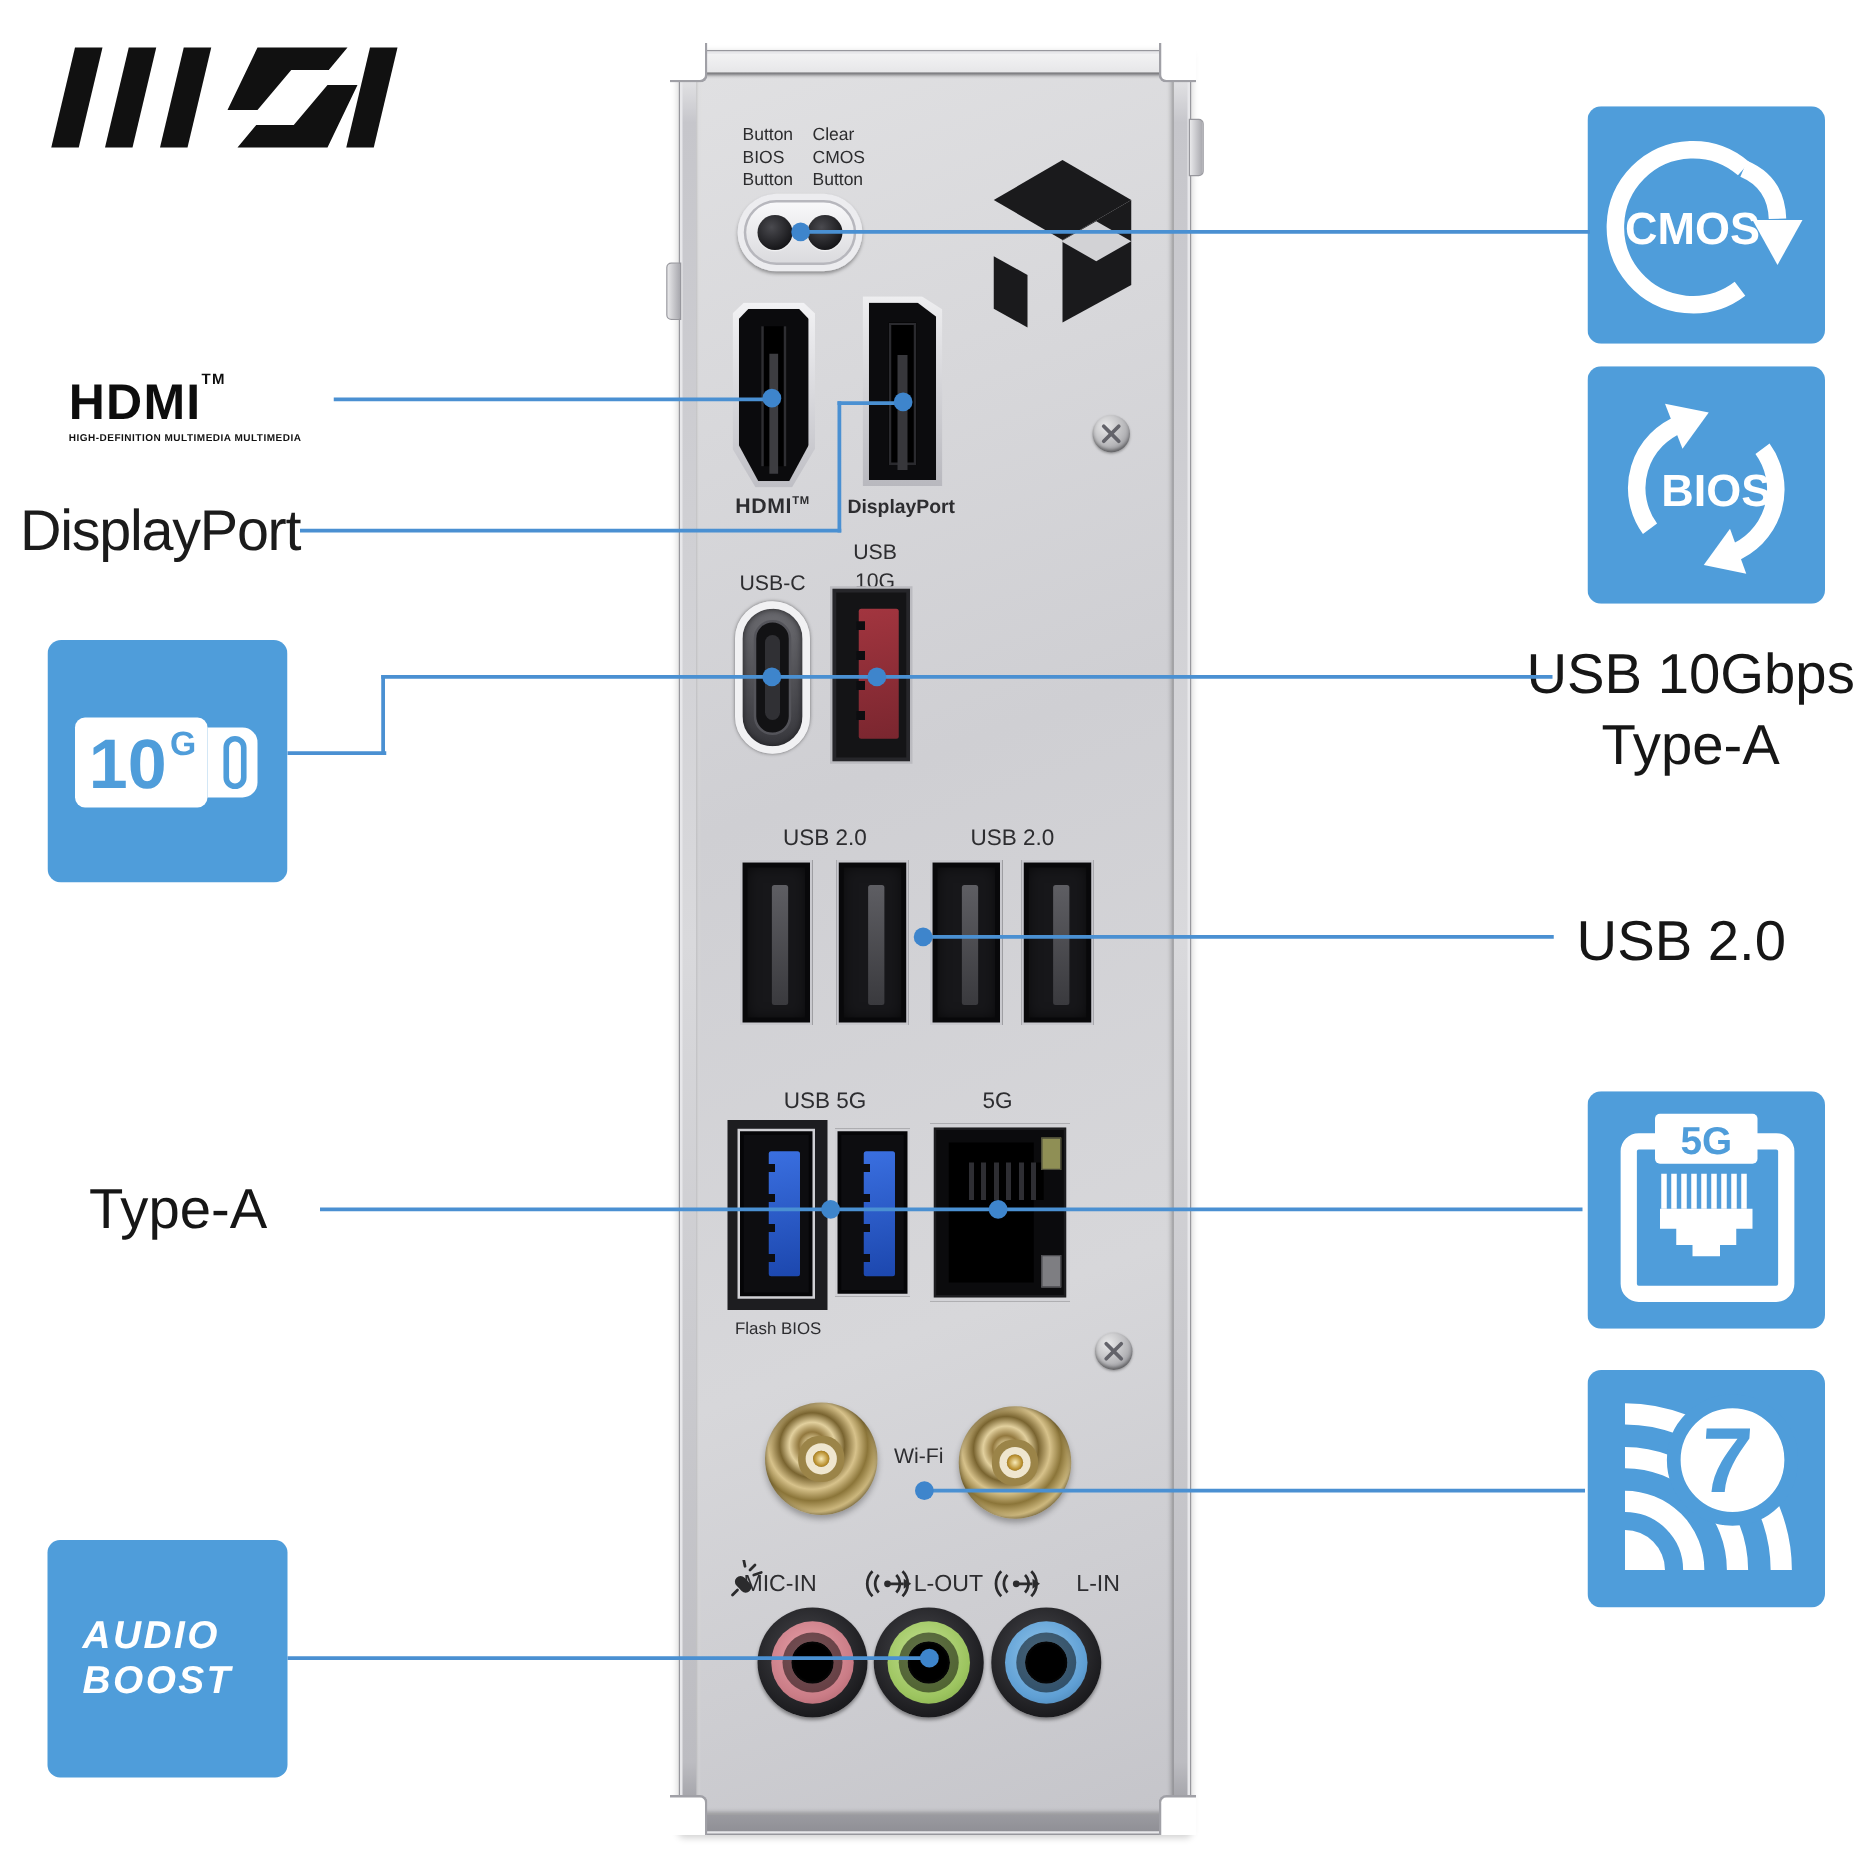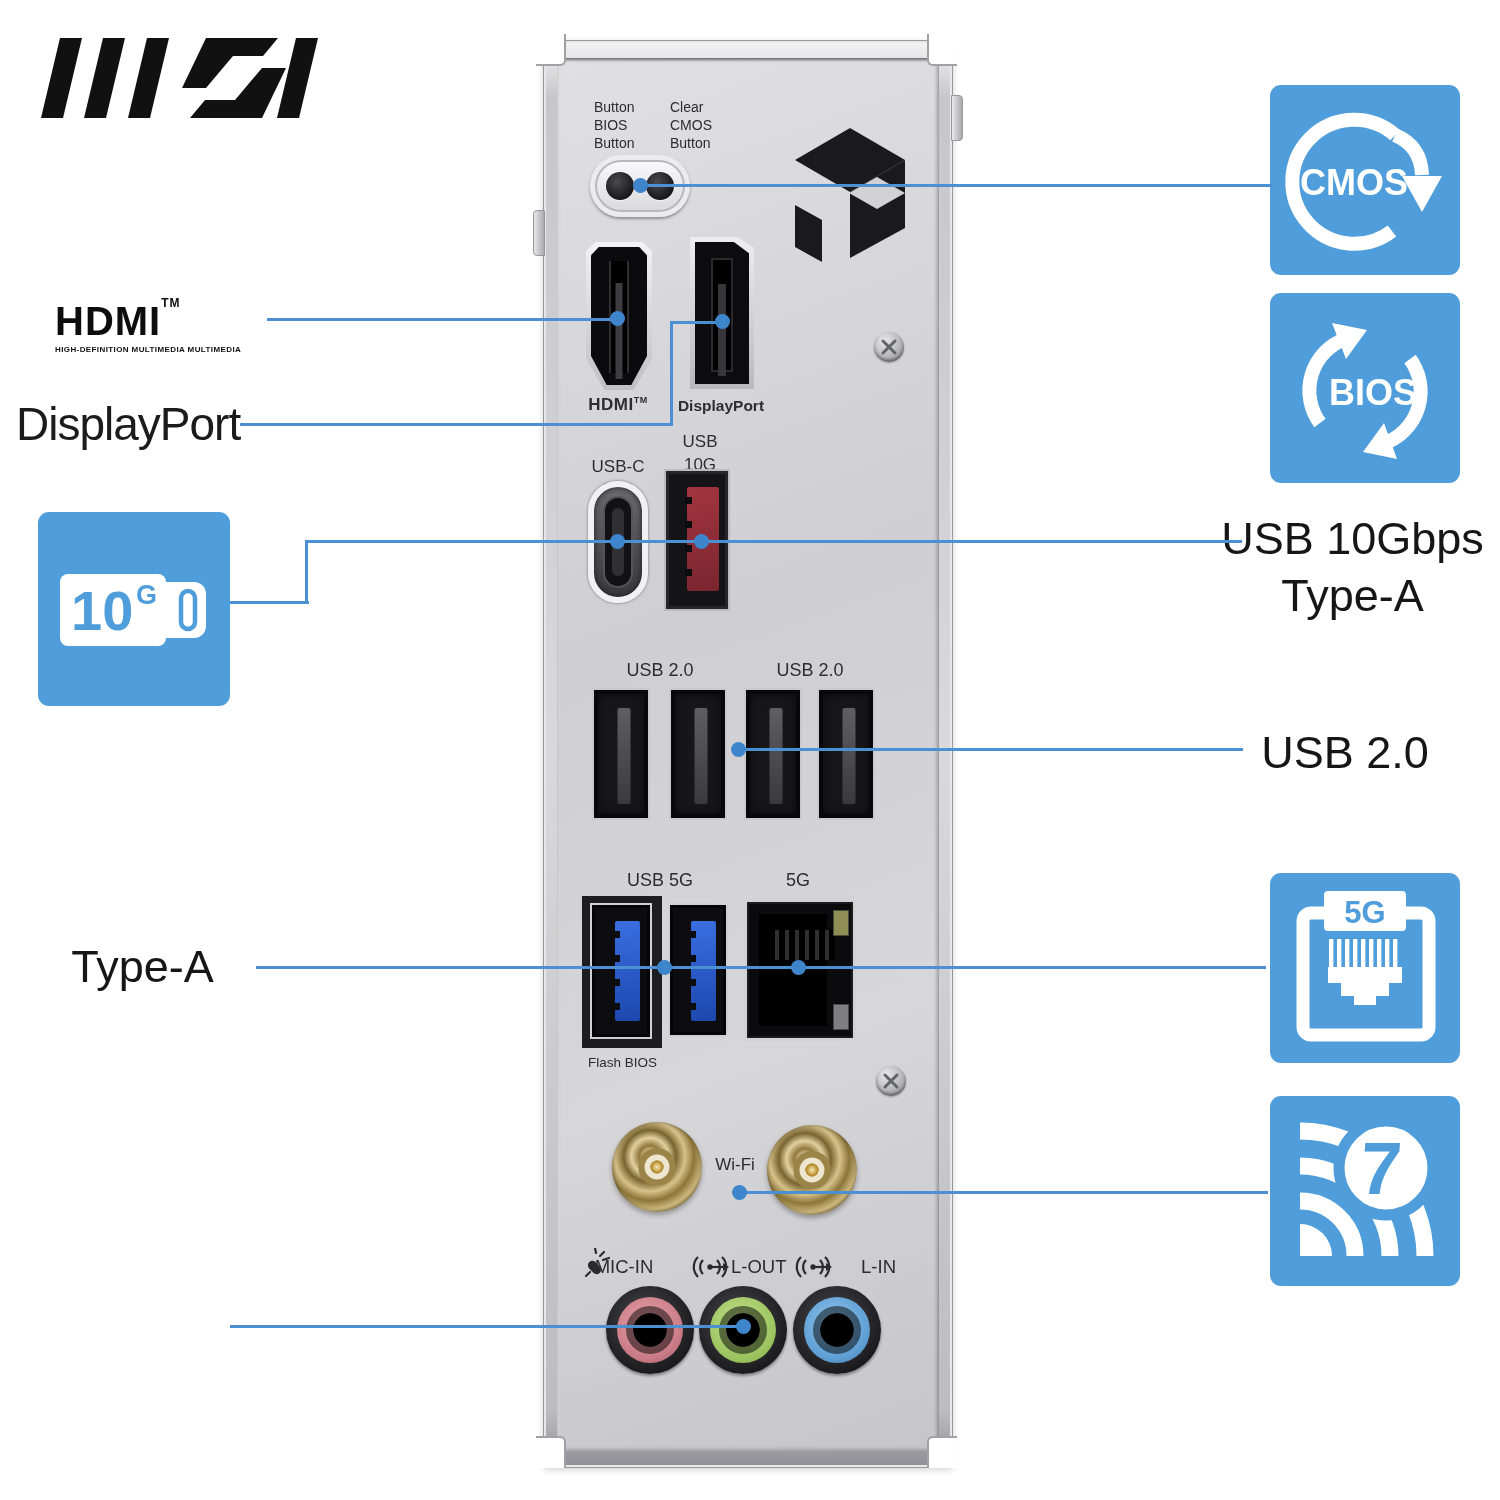--- a/index.html
+++ b/index.html
@@ -94,20 +94,24 @@
     <path d="M128,70 h28 a12,12 0 0 1 12,12 v32 a12,12 0 0 1 -12,12 h-28 z" fill="#fff"></path>
     <rect x="143" y="79" width="14" height="38" rx="7" fill="none" stroke="#4f9dda" stroke-width="4.5"></rect>
     <text x="33" y="118" font-family="Liberation Sans,sans-serif" font-size="56" font-weight="bold" fill="#4f9dda">10</text>
     <text x="98" y="92" font-family="Liberation Sans,sans-serif" font-size="27" font-weight="bold" fill="#4f9dda">G</text>
   </svg>
 
   <div class="bigtxt" style="left:0px;top:938px;width:285px">
     <span style="display:block">Type-A</span>
   </div>
 
+  <div class="audio-badge">
+    <span>AUDIO</span>
+    <span>BOOST</span>
+  </div>
 
   <svg class="abs" style="left:1270px;top:85px" width="190" height="190" viewBox="0 0 190 190">
     <rect width="190" height="190" rx="11" fill="#4f9dda"></rect>
     <g>
       <path d="M125,50 A62,62 0 1 0 122,146" fill="none" stroke="#fff" stroke-width="14"></path>
       <path d="M125,50 Q151,61 152,90" fill="none" stroke="#fff" stroke-width="14"></path>
       <polygon points="132,91 172,91 152,127" fill="#fff"></polygon>
     </g>
     <text x="84" y="110" text-anchor="middle" font-family="Liberation Sans,sans-serif" font-size="36" font-weight="bold" fill="#fff">CMOS</text>
   </svg>
@@ -170,21 +174,21 @@
   <div class="notch" style="left:927px;top:1436px;width:30px;height:32px;border-left:2px solid #a0a0a6;border-top:2px solid #a0a0a6;border-top-left-radius:6px"></div>
   <div class="sidetab" style="left:533px;top:210px;border-radius:4px 0 0 4px"></div>
   <div class="sidetab" style="left:951px;top:95px;border-radius:0 4px 4px 0"></div>
   <div class="plate"></div>
 
   <div class="btntxt" style="left:594px;top:98px">
     <span>Button</span>
     <span>BIOS</span>
     <span>Button</span>
   </div>
-  <div class="btntxt" style="left:670px;top:98px">
+  <div class="btntxt" style="left:650px;top:98px">
     <span>Clear</span>
     <span>CMOS</span>
     <span>Button</span>
   </div>
   <div class="btnoval">
     <div class="pbtn" style="left:16px;top:17px"></div>
     <div class="pbtn" style="left:56px;top:17px"></div>
   </div>
 
   <svg class="abs" style="left:780px;top:110px;z-index:4" width="140" height="170" viewBox="0 0 140 170">

